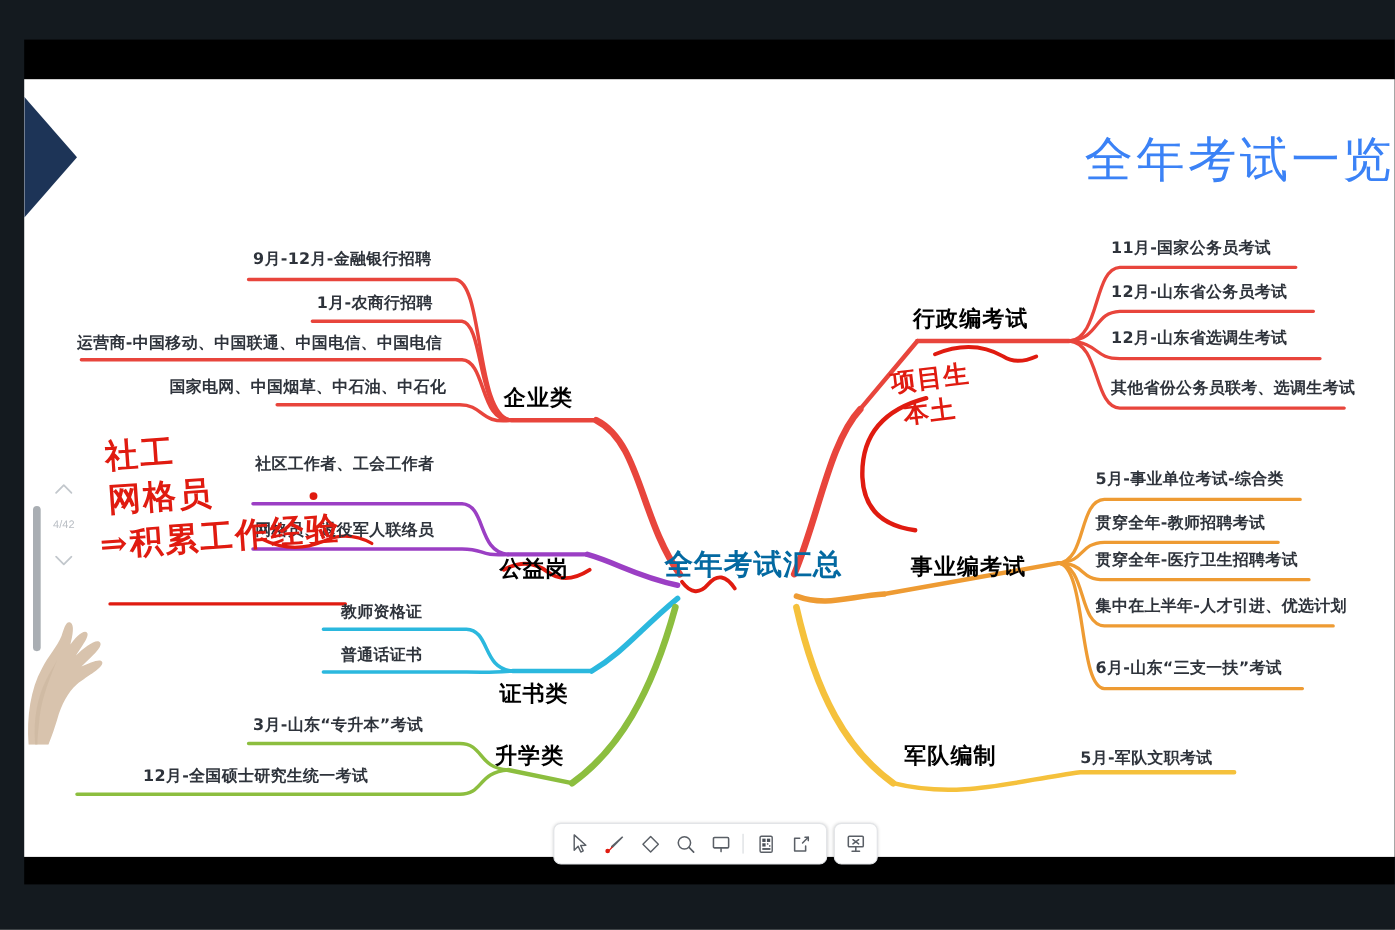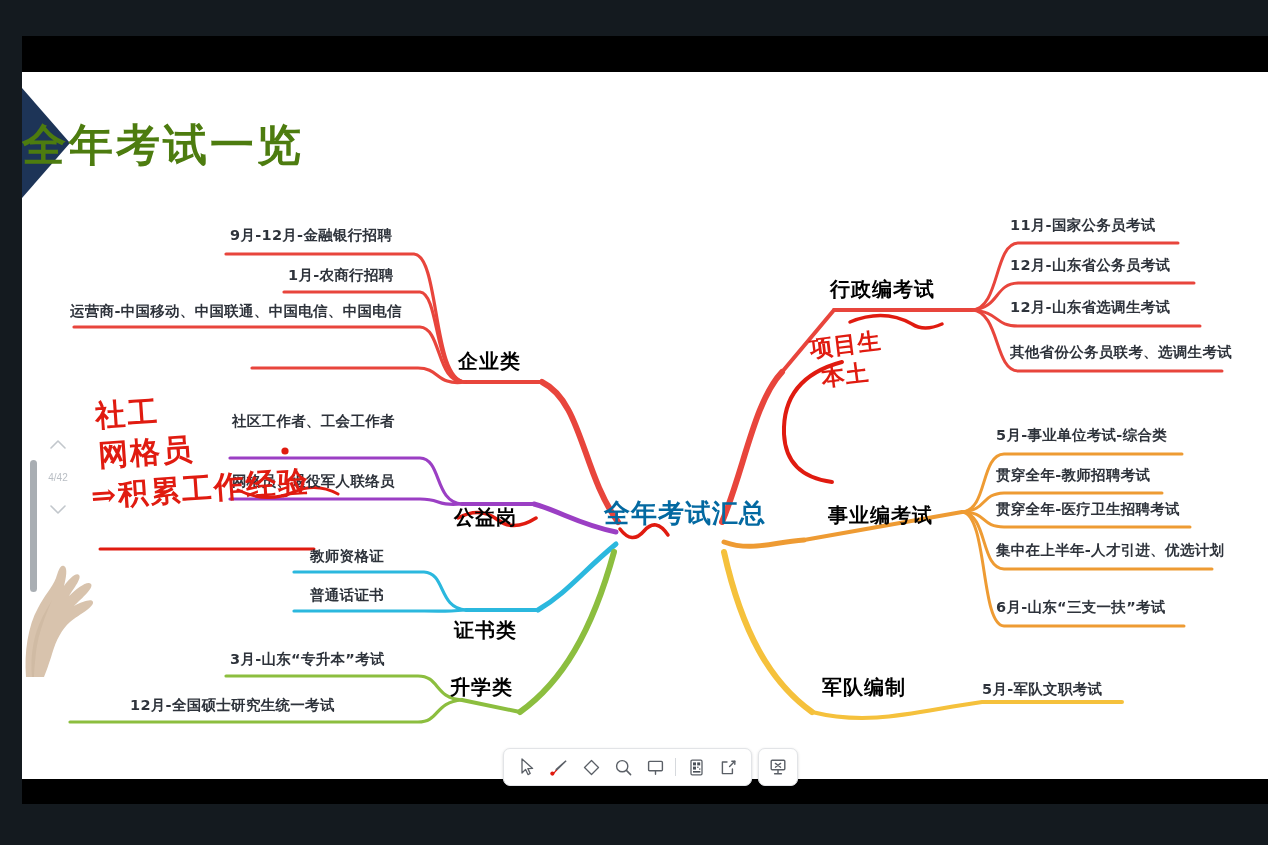--- a/index.html
+++ b/index.html
@@ -11,22 +11,22 @@
   .letterbox{position:absolute;left:22px;top:36px;width:1246px;height:768px;background:#000;}
 
   
   .slide{position:absolute;left:22px;top:72px;width:1246px;height:707px;background:#fff;overflow:hidden;}
 
   
   .navy-wedge{position:absolute;left:0px;top:16px;width:48px;height:110px;
      background:#1d3457;clip-path:polygon(0 0,100% 50%,0 100%);}
 
   
-  .slide-title{position:absolute;left:0;top:44px;width:100%;text-align:left;
-     font-size:44px;font-weight:bold;color:#4d7c0f;letter-spacing:3px;
+  .slide-title{position:absolute;left:0;top:44px;width:100%;text-align:right;
+     font-size:44px;font-weight:normal;color:#3b82f6;letter-spacing:3px;
      font-family:"DejaVu Sans","Liberation Sans",sans-serif;}
 
   
   .wires{position:absolute;left:0;top:0;width:1246px;height:707px;}
 
   
   .nd{position:absolute;font-weight:bold;color:#2b3038;white-space:nowrap;
      font-family:"DejaVu Sans","Liberation Sans",sans-serif;}
   .lvl1{font-size:20px;color:#000000;letter-spacing:1px;}
   .leaf{font-size:14.5px;color:#2e333b;letter-spacing:0.3px;}
@@ -148,20 +148,21 @@
     </svg>
 
     <div class="nd lvl1" style="left:436px;top:276px;">企业类</div>
     <div class="nd lvl1" style="left:432px;top:432px;">公益岗</div>
     <div class="nd lvl1" style="left:432px;top:545px;">证书类</div>
     <div class="nd lvl1" style="left:428px;top:602px;">升学类</div>
 
     <div class="nd leaf" style="left:208px;top:154px;">9月-12月-金融银行招聘</div>
     <div class="nd leaf" style="left:266px;top:194px;">1月-农商行招聘</div>
     <div class="nd leaf" style="left:48px;top:230px;">运营商-中国移动、中国联通、中国电信、中国电信</div>
+    <div class="nd leaf" style="left:132px;top:270px;">国家电网、中国烟草、中石油、中石化</div>
 
     <div class="nd leaf" style="left:210px;top:340px;text-align:right;">社区工作者、工会工作者</div>
     <div class="nd leaf" style="left:210px;top:400px;">网格员、退役军人联络员</div>
 
     <div class="nd leaf" style="left:288px;top:475px;">教师资格证</div>
     <div class="nd leaf" style="left:288px;top:514px;">普通话证书</div>
 
     <div class="nd leaf" style="left:208px;top:578px;">3月-山东“专升本”考试</div>
     <div class="nd leaf" style="left:108px;top:624px;">12月-全国硕士研究生统一考试</div>
 

